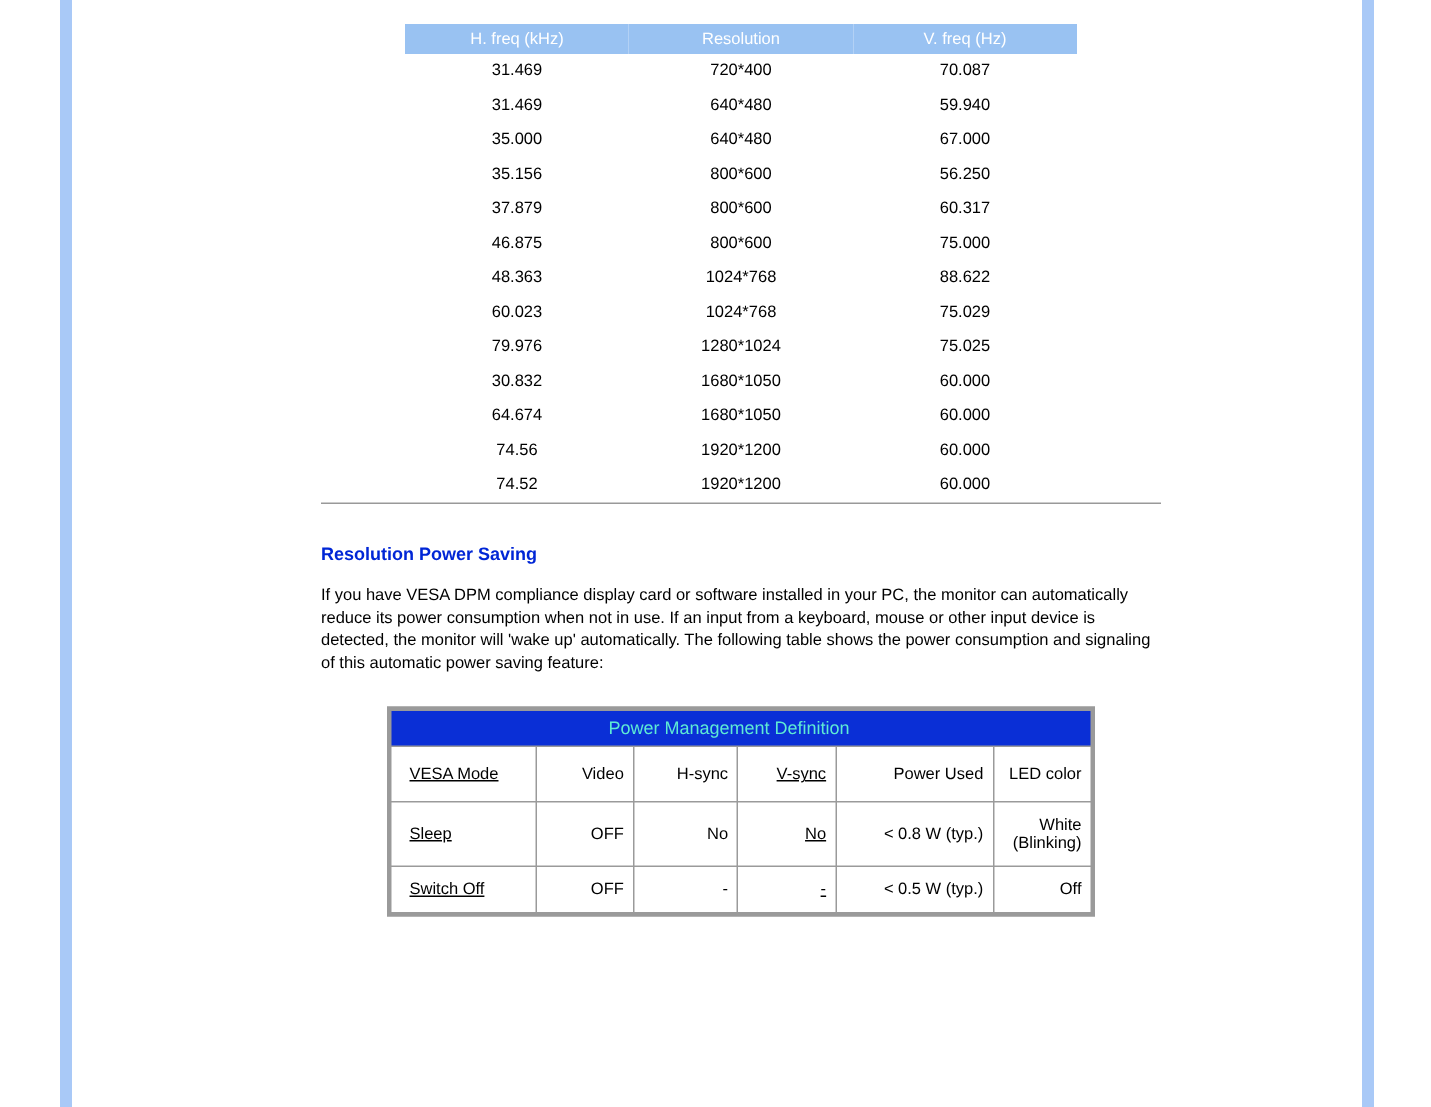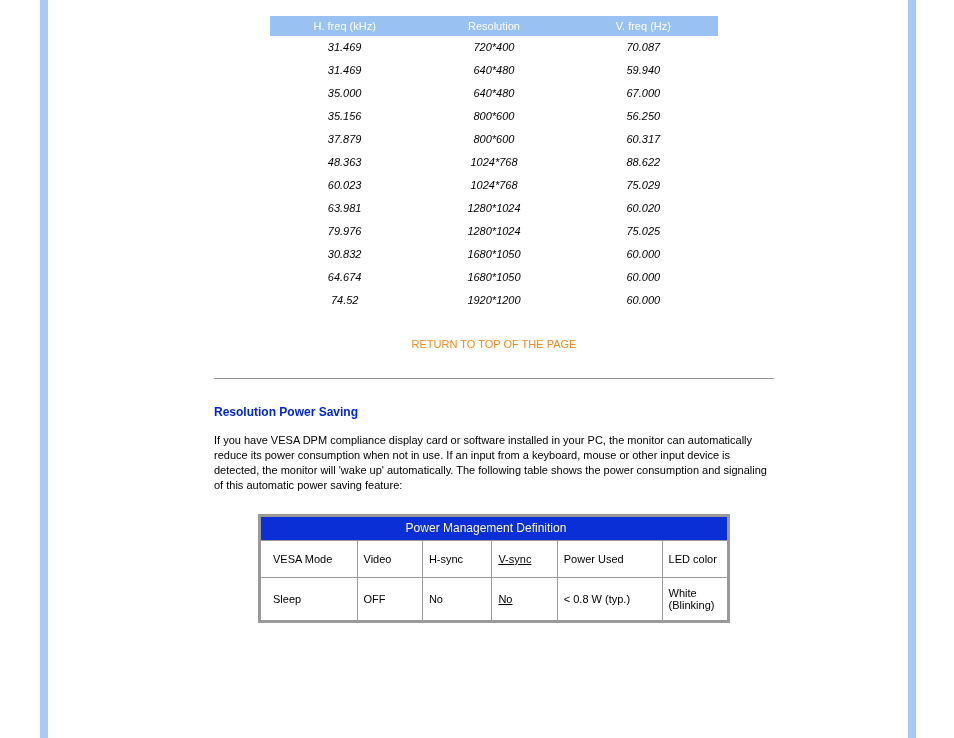--- a/index.html
+++ b/index.html
@@ -53,21 +53,20 @@
     font-size: 11px;
     padding: 4px 0;
     text-align: center;
     width: 33.33%;
   }
   .t1 td {
     text-align: center;
     font-size: 11px;
     padding: 5px 0 6px 0;
     color: #000;
-    font-style: italic;
   }
   .return-link {
     text-align: center;
     margin: 26px 0 28px 0;
   }
   .return-link a {
     color: #ef8a1d;
     font-size: 11px;
     text-decoration: none;
     cursor: pointer;
@@ -96,35 +95,35 @@
   }
   .t2 {
     width: 100%;
     border-collapse: separate;
     border-spacing: 1px;
     background: #9a9a9a;
     border: 2px solid #9a9a9a;
   }
   .t2 th.title {
     background: #0a2fd6;
-    color: #fef9c3;
+    color: #5eead4;
     font-weight: normal;
     font-size: 12px;
     text-align: center;
     padding: 4px 16px 5px 0;
   }
   .t2 td, .t2 th.hdr {
     background: #fff;
     font-size: 11px;
-    text-align: left;
+    text-align: right;
     padding: 9px 6px;
     color: #000;
     font-weight: normal;
   }
-  .t2 .col1 { width: 92px; text-align: left; padding-left: 12px; }
+  .t2 .col1 { width: 92px; text-align: left; padding-left: 12px; text-decoration: underline; }
   .t2 .col2 { width: 62px; }
   .t2 .col3 { width: 66px; }
   .t2 .col4 { width: 62px; text-decoration: underline; }
   .t2 .col5 { width: 100px; }
   .t2 .col6 { width: 62px; }
   .t2 .rowhdr td { padding: 12px 6px; }
   .t2 .rowhdr td.col1 { text-align:left; padding-left:12px;}
 </style>
 </head>
 <body>
@@ -163,60 +162,62 @@
             <td>35.156</td>
             <td>800*600</td>
             <td>56.250</td>
           </tr>
           <tr>
             <td>37.879</td>
             <td>800*600</td>
             <td>60.317</td>
           </tr>
           <tr>
+            <td>46.875</td>
+            <td>800*600</td>
+            <td>75.000</td>
+          </tr>
+          <tr>
             <td>48.363</td>
             <td>1024*768</td>
             <td>88.622</td>
           </tr>
           <tr>
             <td>60.023</td>
             <td>1024*768</td>
             <td>75.029</td>
           </tr>
           <tr>
-            <td>63.981</td>
-            <td>1280*1024</td>
-            <td>60.020</td>
-          </tr>
-          <tr>
             <td>79.976</td>
             <td>1280*1024</td>
             <td>75.025</td>
           </tr>
           <tr>
             <td>30.832</td>
             <td>1680*1050</td>
             <td>60.000</td>
           </tr>
           <tr>
             <td>64.674</td>
             <td>1680*1050</td>
             <td>60.000</td>
           </tr>
           <tr>
+            <td>74.56</td>
+            <td>1920*1200</td>
+            <td>60.000</td>
+          </tr>
+          <tr>
             <td>74.52</td>
             <td>1920*1200</td>
             <td>60.000</td>
           </tr>
         </tbody>
     </table>
 
-    <div class="return-link">
-      <a>RETURN TO TOP OF THE PAGE</a>
-    </div>
 
     <hr class="hr">
 
     <div class="section-heading">Resolution Power Saving</div>
 
     <p class="para">If you have VESA DPM compliance display card or software installed in your PC, the monitor can automatically reduce its power consumption when not in use. If an input from a keyboard, mouse or other input device is detected, the monitor will 'wake up' automatically. The following table shows the power consumption and signaling of this automatic power saving feature:</p>
 
     <div class="t2-wrap">
       <table class="t2">
         <tbody>
@@ -234,18 +235,26 @@
         </tbody>
           <tbody id="t2-body">
             <tr>
               <td class="col1">Sleep</td>
               <td class="col2">OFF</td>
               <td class="col3">No</td>
               <td class="col4">No</td>
               <td class="col5">&lt; 0.8 W (typ.)</td>
               <td class="col6">White (Blinking)</td>
             </tr>
+            <tr>
+              <td class="col1">Switch Off</td>
+              <td class="col2">OFF</td>
+              <td class="col3">-</td>
+              <td class="col4">-</td>
+              <td class="col5">&lt; 0.5 W (typ.)</td>
+              <td class="col6">Off</td>
+            </tr>
           </tbody>
       </table>
     </div>
 
   </div>
 </div>
 
 </body></html>

